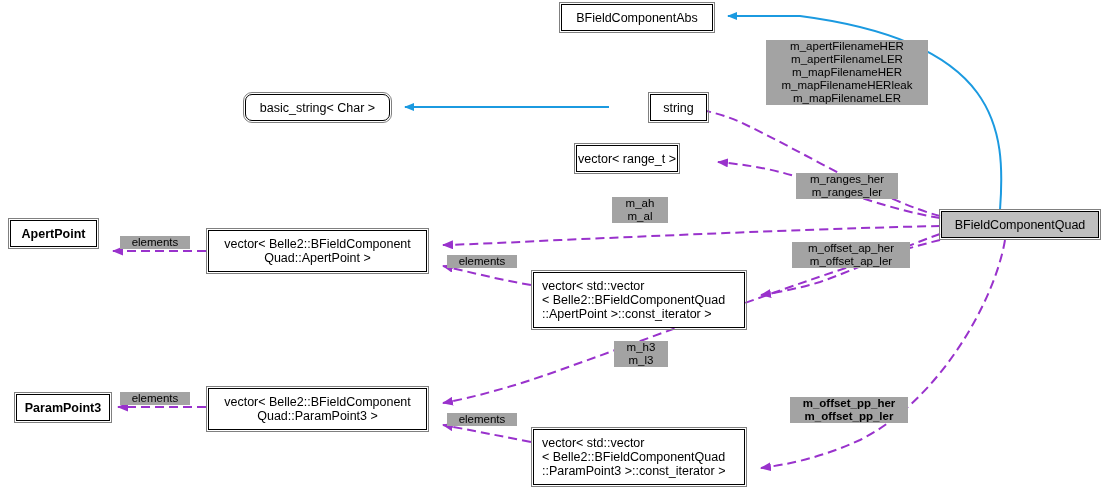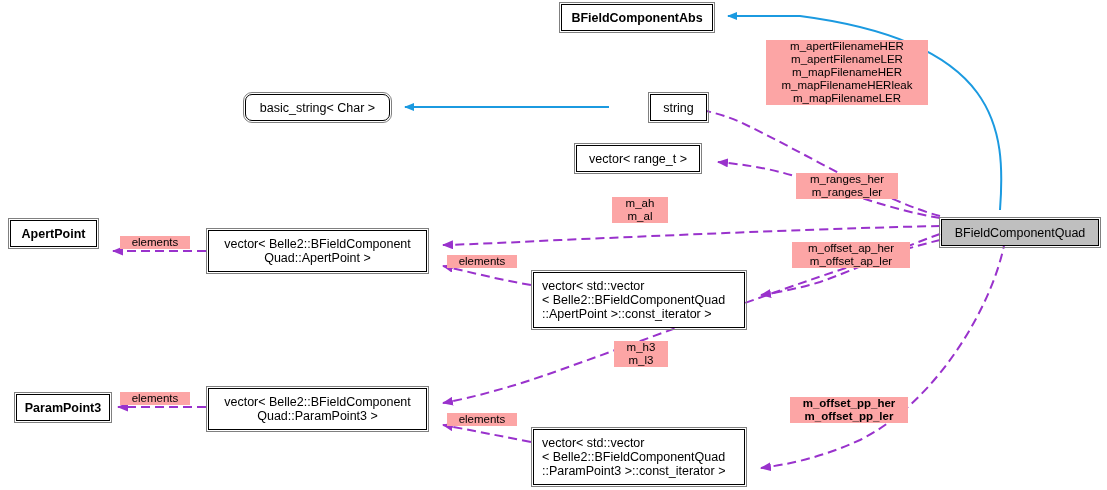--- a/index.html
+++ b/index.html
@@ -42,21 +42,21 @@
   .node.highlight {
     background: #bfbfbf;
   }
   .edge-label {
     position: absolute;
     font-size: 11.5px;
     color: #000000;
     line-height: 13px;
     text-align: center;
     white-space: pre-line;
-    background: #fca5a5;
+    background: #a3a3a3;
     z-index: 4;
   }
 </style>
 </head>
 <body>
 
 <div id="diagram">
 
   <svg id="edge-layer" viewBox="0 0 1107 490" xmlns="http://www.w3.org/2000/svg">
     <defs>
@@ -86,29 +86,29 @@
 
     <path d="M 206 251 L 113 251" fill="none" stroke="#9932cc" stroke-width="2" stroke-dasharray="9,5" marker-end="url(#arrow-purple)"></path>
 
     <path d="M 531 285 C 500 280 470 272 443 266" fill="none" stroke="#9932cc" stroke-width="2" stroke-dasharray="9,5" marker-end="url(#arrow-purple)"></path>
 
     <path d="M 206 407 L 118 407" fill="none" stroke="#9932cc" stroke-width="2" stroke-dasharray="9,5" marker-end="url(#arrow-purple)"></path>
 
     <path d="M 531 442 C 500 436 470 430 443 425" fill="none" stroke="#9932cc" stroke-width="2" stroke-dasharray="9,5" marker-end="url(#arrow-purple)"></path>
   </svg>
 
-  <div class="node" style="left:561px; top:4px; width:152px; height:27px;font-weight:bold;">BFieldComponentAbs</div>
+  <div class="node" style="left:561px; top:4px; width:152px; height:27px;">BFieldComponentAbs</div>
 
   <div class="node" style="left:245px; top:94px; width:145px; height:27px;border-radius:7px;">basic_string&lt; Char &gt;</div>
 
   <div class="node" style="left:610px; top:94px; width:57px; height:27px;margin-left:40px;">string</div>
 
-  <div class="node" style="left:576px; top:145px; width:124px; height:27px;">vector&lt; range_t &gt;</div>
+  <div class="node" style="left:576px; top:145px; width:102px; height:27px;">vector&lt; range_t &gt;</div>
 
-  <div class="node highlight" style="left:941px; top:219px; width:158px; height:27px;">BFieldComponentQuad</div>
+  <div class="node highlight" style="left:941px; top:211px; width:158px; height:27px;">BFieldComponentQuad</div>
 
   <div class="node" style="left:10px; top:220px; width:87px; height:27px;font-weight:bold;">ApertPoint</div>
 
   <div class="node" style="left:208px; top:230px; width:219px; height:42px;">vector&lt; Belle2::BFieldComponent
 Quad::ApertPoint &gt;</div>
 
   <div class="node" style="left:533px; top:272px; width:212px; height:56px; text-align:left; justify-content:flex-start; padding-left:8px;">vector&lt; std::vector
 &lt; Belle2::BFieldComponentQuad
 ::ApertPoint &gt;::const_iterator &gt;</div>
 

